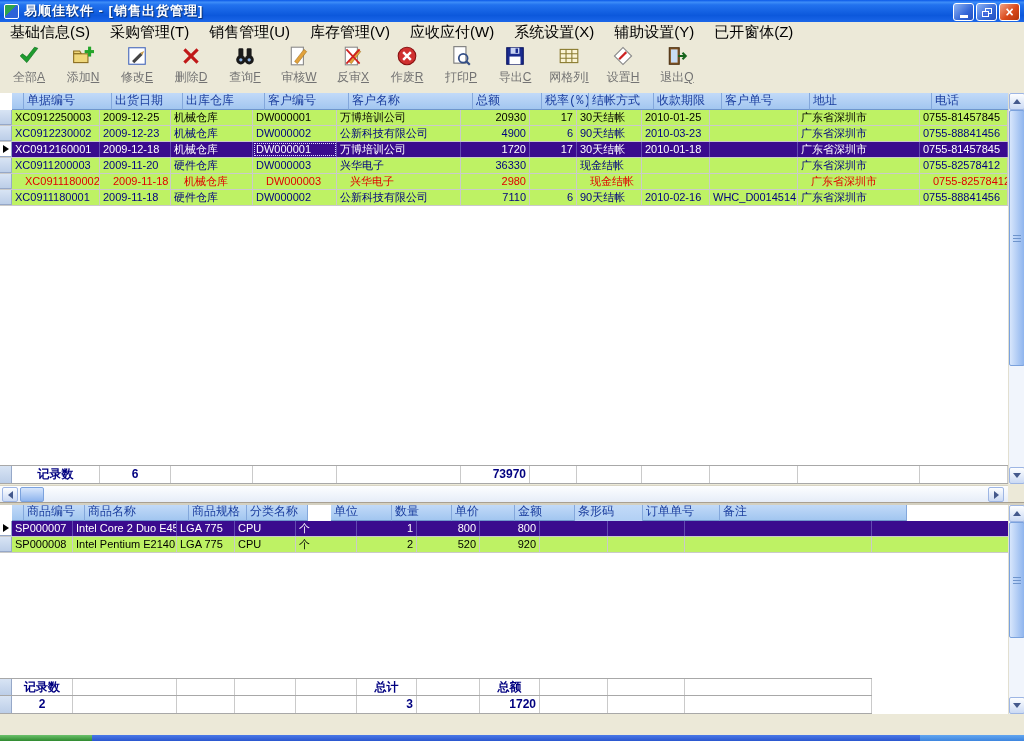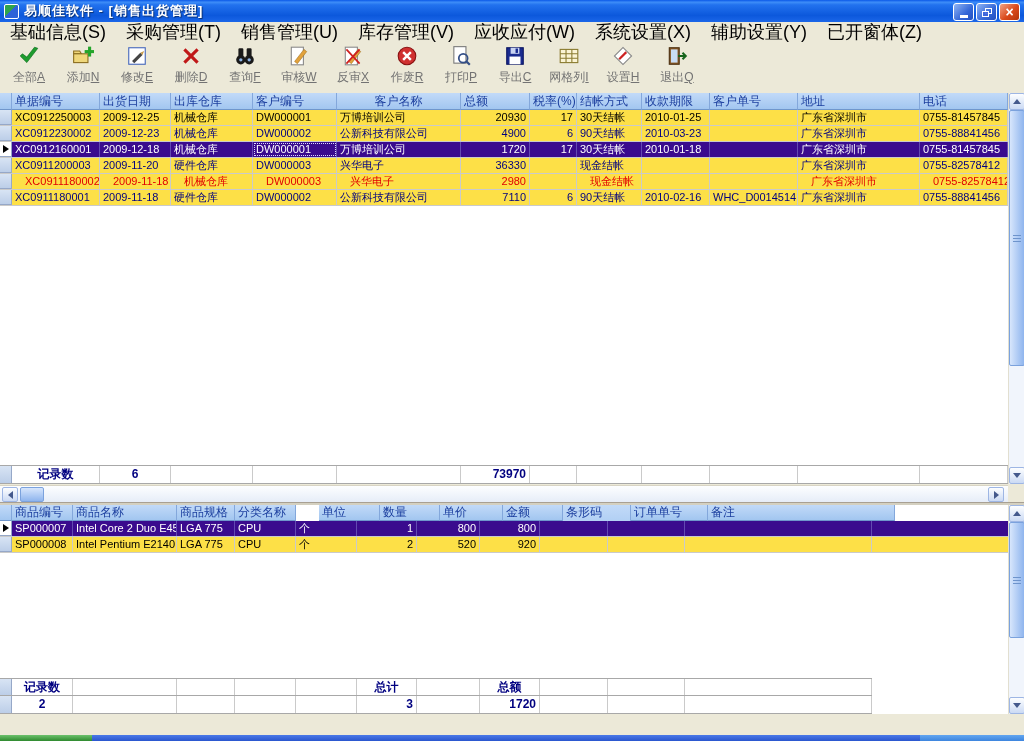--- a/index.html
+++ b/index.html
@@ -19,40 +19,40 @@
     background:linear-gradient(135deg,#8FB4F4,#3568D8 60%,#2450BE);display:flex;align-items:center;justify-content:center;}
   .wbtn.close{background:linear-gradient(135deg,#F2A385,#DA4A1C 55%,#B43308);}
   .g-min{width:8px;height:3px;background:#fff;margin-top:8px;}
   .g-rest{position:relative;width:10px;height:9px;}
   .g-rest::before{content:"";position:absolute;right:0;top:0;width:5px;height:4px;border:1px solid #fff;}
   .g-rest::after{content:"";position:absolute;left:0;bottom:0;width:5px;height:4px;border:1px solid #fff;background:rgba(60,100,220,.9);}
   .g-close{color:#fff;font-size:14px;font-weight:bold;line-height:14px;}
 
   
   .menubar{position:absolute;left:0;top:22px;width:1024px;height:20px;background:#ECE9D8;
-    display:flex;align-items:center;font-size:18px;color:#000;}
+    display:flex;align-items:center;font-size:15px;color:#000;}
   .mi{padding:2px 10px;}
 
   
   .toolbar{position:absolute;left:0;top:42px;width:1024px;height:51px;background:#ECE9D8;
     display:flex;align-items:flex-start;padding-left:2px;box-sizing:border-box;}
   .tbtn{width:54px;height:48px;display:flex;flex-direction:column;align-items:center;justify-content:flex-start;
     padding-top:3px;box-sizing:border-box;}
   .tbtn svg{width:22px;height:22px;}
   .tlabel{font-size:12px;color:#737373;margin-top:2px;white-space:nowrap;}
   .tlabel u{text-decoration:underline;}
 
   
   .section{position:absolute;left:0;width:1008px;background:#fff;}
-  .g-head{position:absolute;left:0;top:0;display:flex;}
+  .g-head{position:absolute;left:12px;top:0;display:flex;font-family:Liberation Mono, monospace;}
   .h-cell{box-sizing:border-box;height:17px;line-height:16px;font-size:12px;color:var(--head-text,#1B3E9E);
     background:linear-gradient(180deg,#C2DAF8,#A2C6F0);border-right:1px solid #83A7DB;border-bottom:1px solid #6F96CC;
     padding:0 3px;overflow:hidden;white-space:nowrap;flex:none;}
   .rows-wrap{position:absolute;left:0;background:#fff;overflow:hidden;}
-  .g-row{display:flex;height:16px;box-sizing:border-box;border-bottom:1px solid #CACACA;background:#fde047;}
+  .g-row{display:flex;height:16px;box-sizing:border-box;border-bottom:1px solid #CACACA;background:#bef264;}
   .g-row.sel{background:var(--sel-bg,#3A0B8E);}
   .g-cell{box-sizing:border-box;height:15px;line-height:14px;font-size:11px;padding:0 3px;
     border-right:1px solid #CACACA;overflow:hidden;white-space:nowrap;flex:none;}
   .sel .g-cell{color:#fff !important;border-right-color:rgba(150,150,220,.45);}
   .sel .g-cell.focus{outline:1px dotted #D8D8FF;outline-offset:-2px;}
   .al-r{text-align:right;} .al-c{text-align:center;}
   .c-black{color:#000;} .c-navy{color:var(--navy,#000080);} .c-red{color:var(--red,#E00000);padding-left:13px;}
   .ind{width:12px;flex:none;box-sizing:border-box;background:linear-gradient(180deg,#D8E4F4,#BCCEE8);
     border-right:1px solid #96A8C8;border-bottom:1px solid #96A8C8;display:flex;align-items:center;justify-content:center;}
   .ind.hd{background:linear-gradient(180deg,#C2DAF8,#A2C6F0);border-right-color:#83A7DB;border-bottom-color:#6F96CC;}
@@ -229,21 +229,21 @@
     </div>
   </div>
 
   <div class="section" style="top:93px;height:391px;">
     <div class="g-head" id="o-head">
         <div class="ind hd"></div>
         <div class="h-cell" style="width: 88px;">单据编号</div>
         <div class="h-cell" style="width: 71px;">出货日期</div>
         <div class="h-cell" style="width: 82px;">出库仓库</div>
         <div class="h-cell" style="width: 84px;">客户编号</div>
-        <div class="h-cell" style="width: 124px; text-align: center;">客户名称</div>
+        <div class="h-cell" style="width: 124px;">客户名称</div>
         <div class="h-cell" style="width: 69px;">总额</div>
         <div class="h-cell" style="width: 47px;">税率(%)</div>
         <div class="h-cell" style="width: 65px;">结帐方式</div>
         <div class="h-cell" style="width: 68px;">收款期限</div>
         <div class="h-cell" style="width: 88px;">客户单号</div>
         <div class="h-cell" style="width: 122px;">地址</div>
         <div class="h-cell" style="width: 88px;">电话</div>
       </div>
     <div class="rows-wrap" style="top:17px;height:355px;width:1008px;" id="o-rows">
         <div class="g-row">

